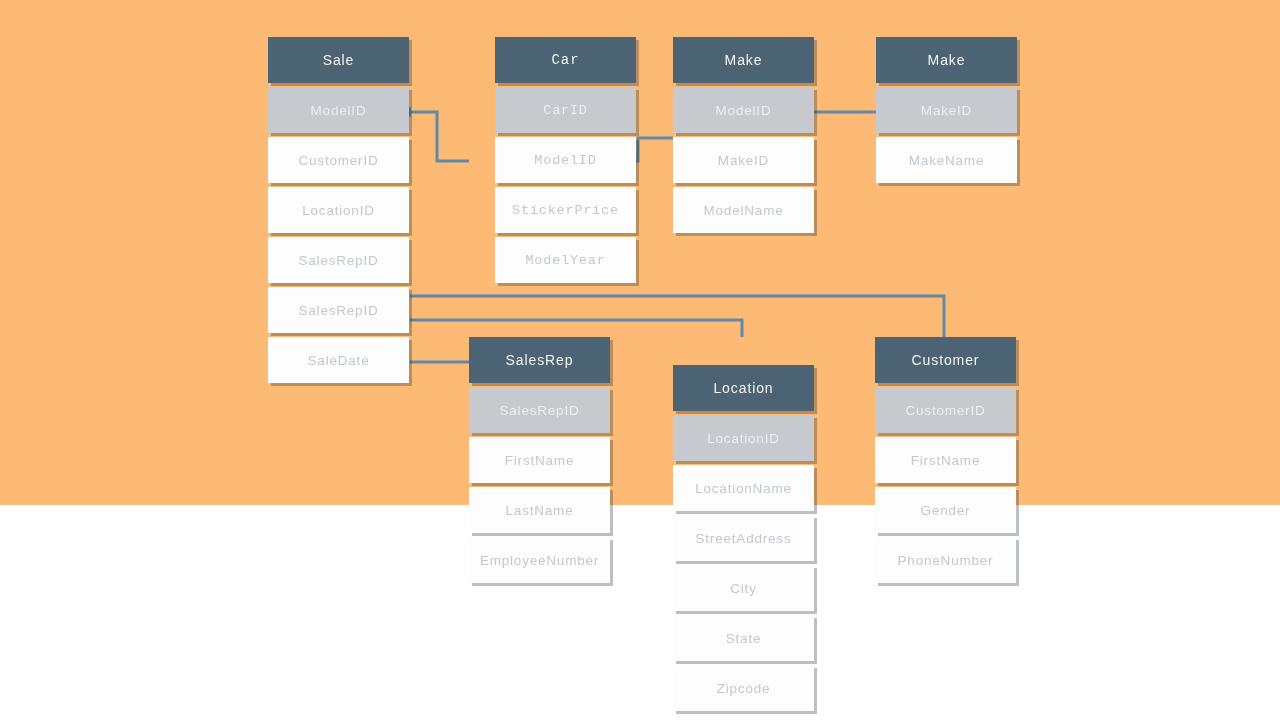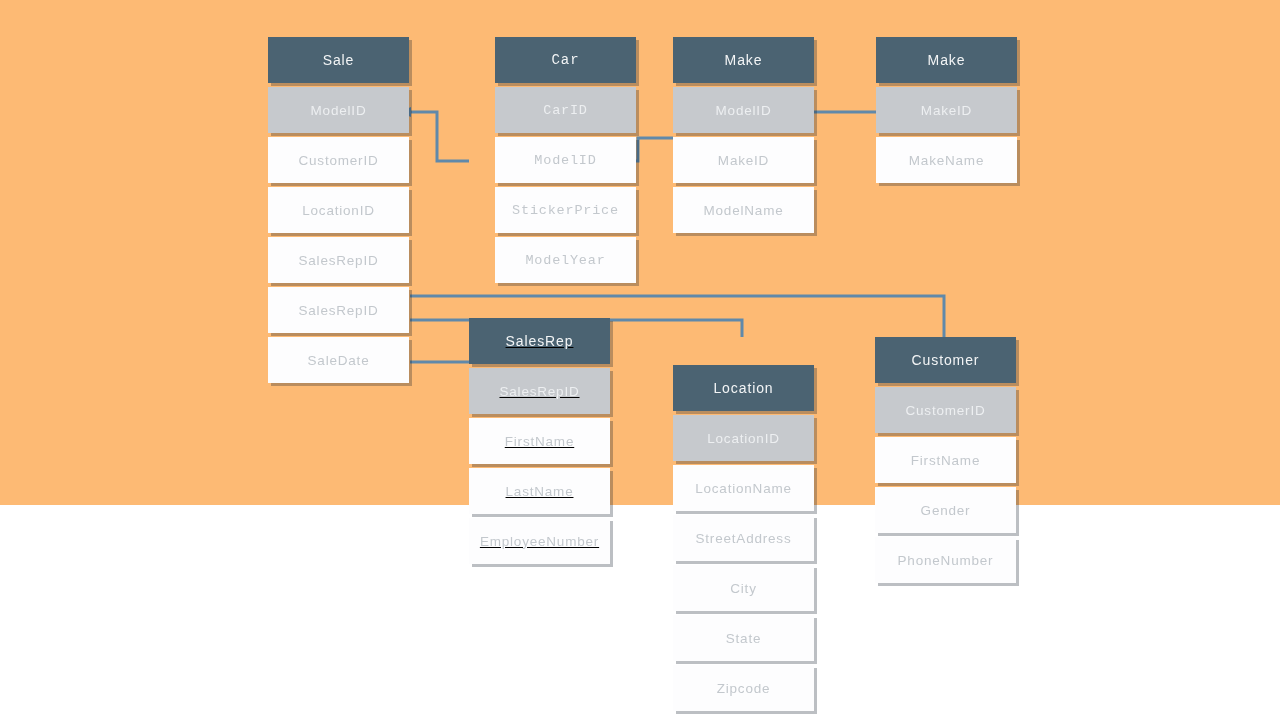--- a/index.html
+++ b/index.html
@@ -47,21 +47,21 @@
   }
   .t-row.pk {
     background: #c6c9cd;
     color: #edeff1;
   }
   
   #table-sale      { left: 268px; top: 37px;  }
   #table-car       { left: 495px; top: 37px; font-family: Liberation Mono, monospace;  }
   #table-model     { left: 673px; top: 37px;  }
   #table-make      { left: 876px; top: 37px; text-align: right;  }
-  #table-salesrep  { left: 469px; top: 318px; text-decoration: underline; }
+  #table-salesrep  { left: 469px; top: 337px; }
   #table-location  { left: 673px; top: 337px; margin-top: 28px; }
   #table-customer  { left: 875px; top: 337px; }
 
   #connector-layer {
     position: absolute;
     left: 0;
     top: 0;
     width: 1280px;
     height: 720px;
     pointer-events: none;

